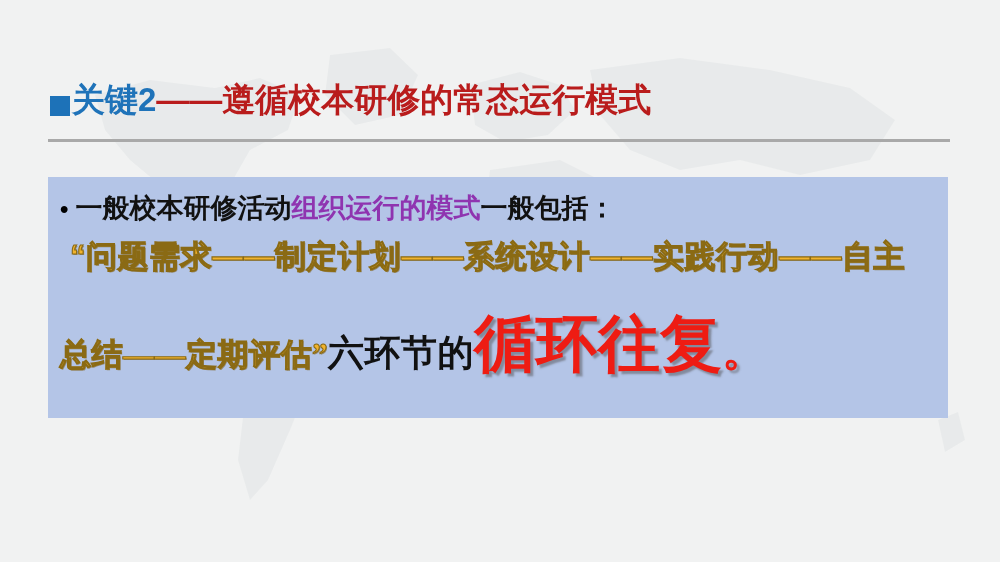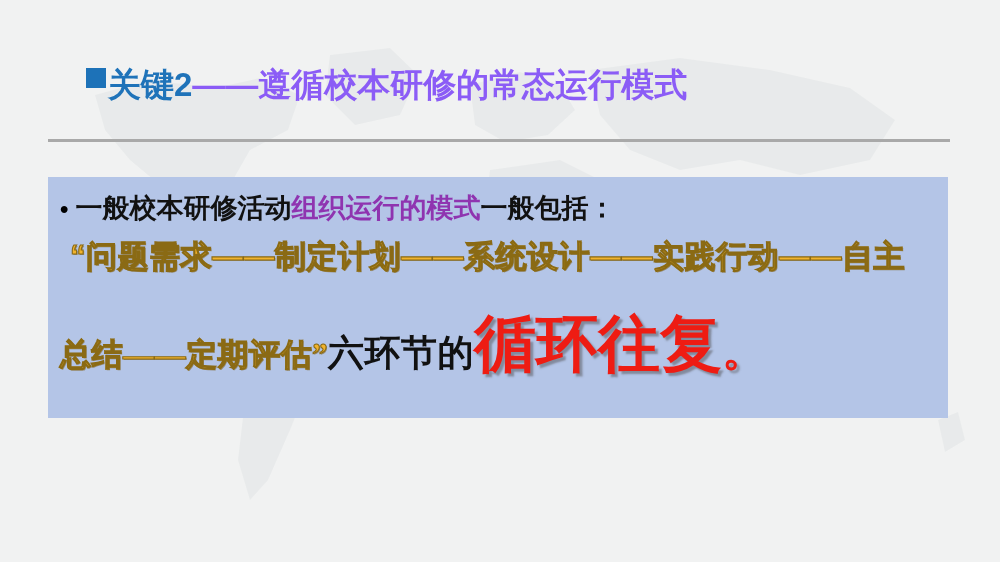--- a/index.html
+++ b/index.html
@@ -32,40 +32,39 @@
   }
   #watermark svg { display: block; width: 100%; height: 100%; }
 
   
   #title-row {
     position: absolute;
     left: 50px;
     top: 68px;
     height: 48px;
     display: flex;
-    align-items: flex-start;
+    align-items: flex-end;
     white-space: nowrap;
-    margin-left: 36px;
   }
   #title-bullet {
     display: inline-block;
     width: 20px;
     height: 20px;
     background: #1d72b8;
     margin-right: 2px;
     flex: 0 0 auto;
   }
   .title-text {
     font-size: 33px;
     font-weight: bold;
     line-height: 1;
     letter-spacing: 0px;
   }
   .t-blue  { color: #1f73b9; }
-  .t-black { color: #8b5cf6; }
+  .t-black { color: #b91c1c; }
 
   #title-rule {
     position: absolute;
     left: 48px;
     top: 139px;
     width: 902px;
     height: 3px;
     background: #a9a9a9;
   }
 

